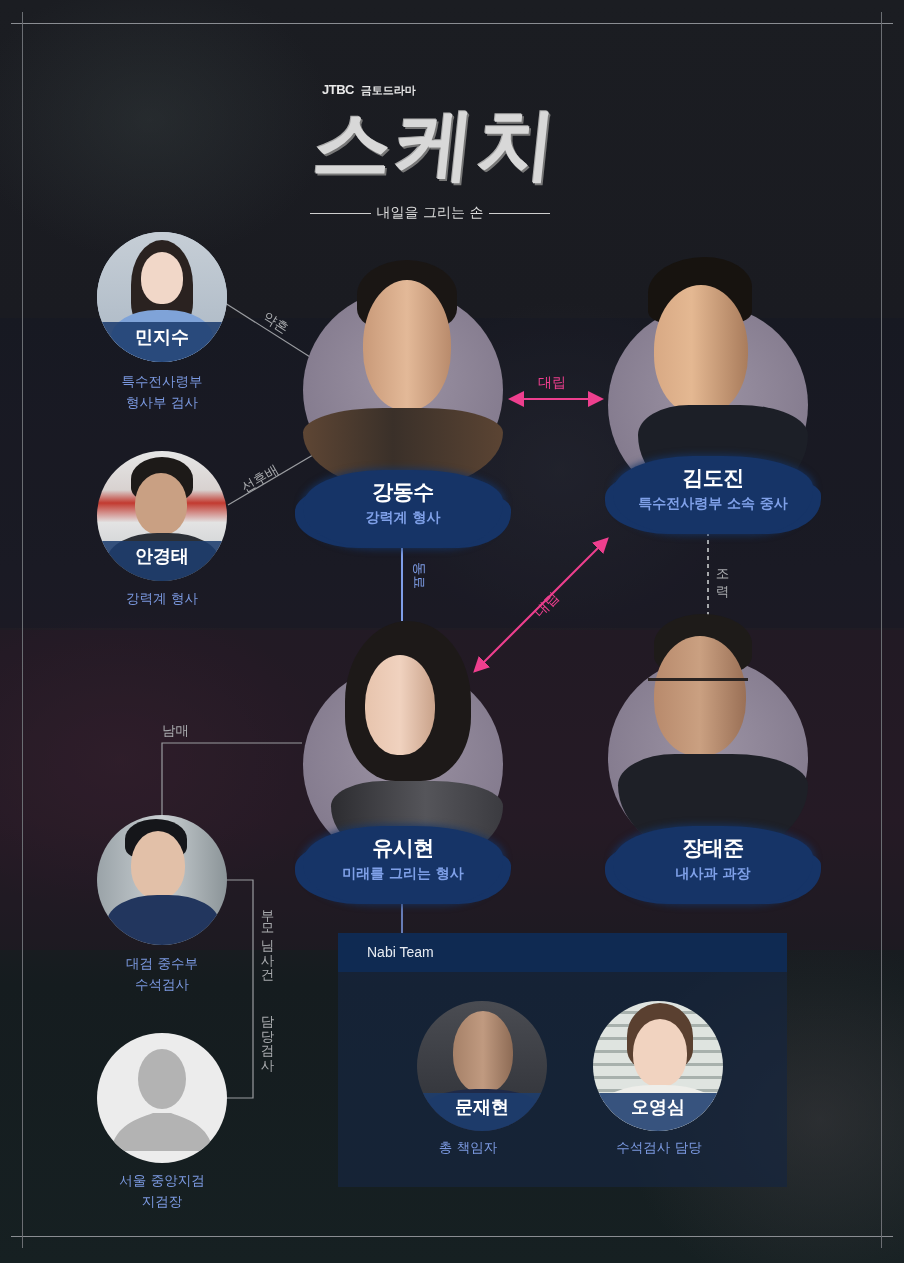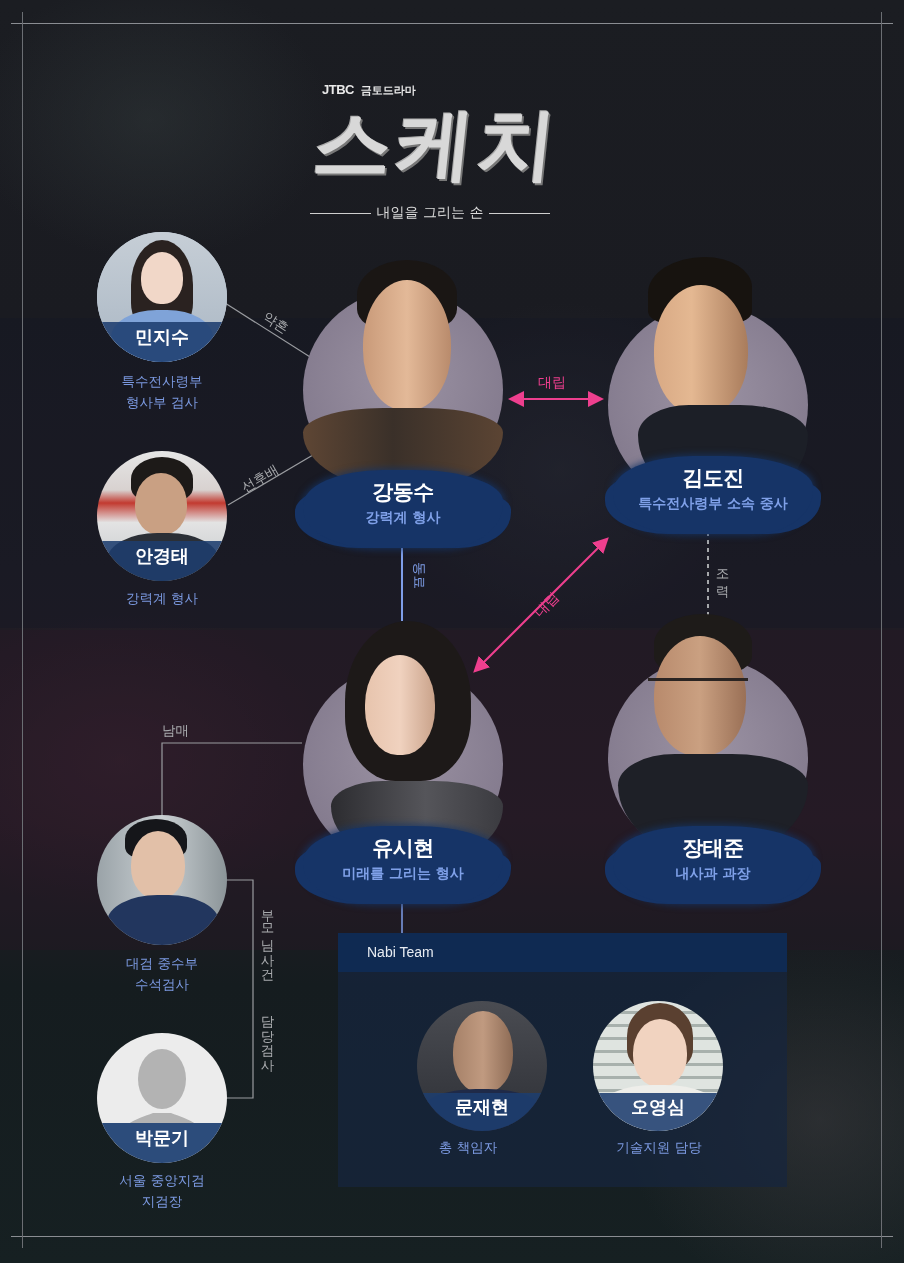--- a/index.html
+++ b/index.html
@@ -153,21 +153,20 @@
     <div>수석검사</div>
   </div>
 
   <div class="sm" style="left:97px;top:1033px;background:#ececec">
     <div style="position:absolute;inset:0">
       <svg width="130" height="130" viewBox="0 0 130 130">
         <ellipse cx="65" cy="46" rx="24" ry="30" fill="#b3b3b3"></ellipse>
         <path d="M14,118 C18,92 40,86 56,80 L74,80 C90,86 112,92 116,118 Z" fill="#b3b3b3"></path>
       </svg>
     </div>
-    <div class="namebar" style="background:#2c4c7b">박문기</div>
   </div>
   <div class="sm-role" style="left:82px;top:1170px">
     <div>서울 중앙지검</div>
     <div>지검장</div>
   </div>
 
   <div class="big" style="left:303px;top:290px">
     <div class="hair" style="left:54px;top:-30px;width:100px;height:70px;background:#1a1614"></div>
     <div class="head" style="left:60px;top:-10px;width:88px;height:130px;background:linear-gradient(90deg,#c99a79,#e3b998 50%,#b98b6c)"></div>
     <div class="body" style="left:0px;top:118px;width:200px;height:82px;background:linear-gradient(90deg,#5e4634,#3a3029 45%,#5b4433);border-radius:40% 40% 50% 50% / 30% 30% 70% 70%"></div>
@@ -223,15 +222,15 @@
     </div>
     <div class="sm-role" style="left:50px;top:204px">총 책임자</div>
 
     <div class="sm" style="left:255px;top:68px;width:130px;height:130px">
       <div class="photo" style="background:repeating-linear-gradient(180deg,#dfe4e0 0 10px,#a8b1ad 10px 13px)"></div>
       <div class="hair" style="left:34px;top:2px;width:66px;height:66px;background:#5a4030"></div>
       <div class="head" style="left:40px;top:18px;width:54px;height:68px;background:#f1d3c0"></div>
       <div class="body" style="left:6px;top:84px;width:120px;height:54px;background:#eeeeea"></div>
       <div class="namebar" style="height:38px;line-height:28px">오영심</div>
     </div>
-    <div class="sm-role" style="left:241px;top:204px">기술지원 담당</div>
+    <div class="sm-role" style="left:241px;top:204px">수석검사 담당</div>
   </div>
 </div>
 
 </body></html>

